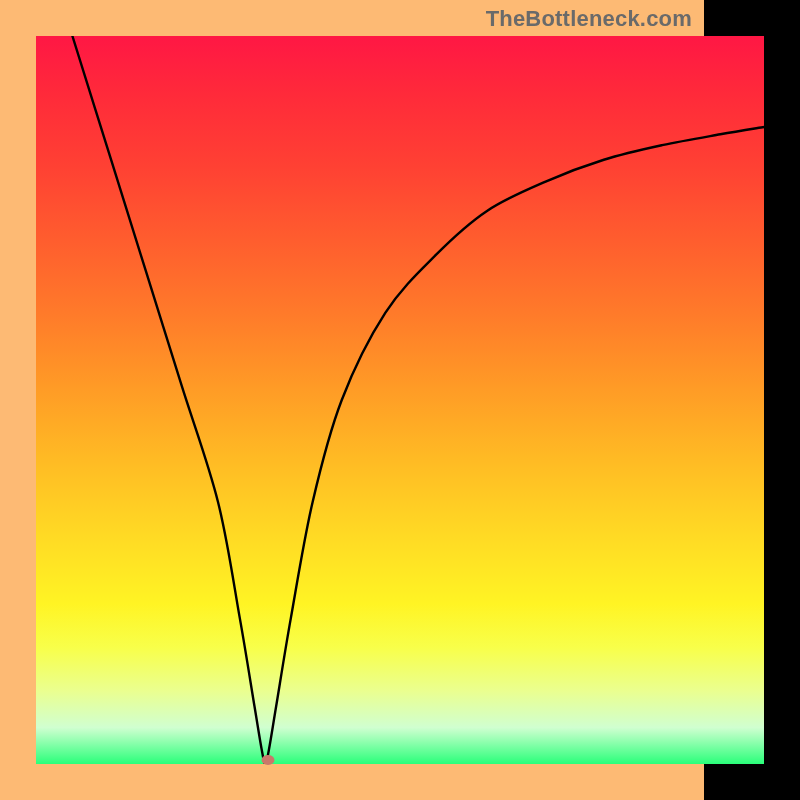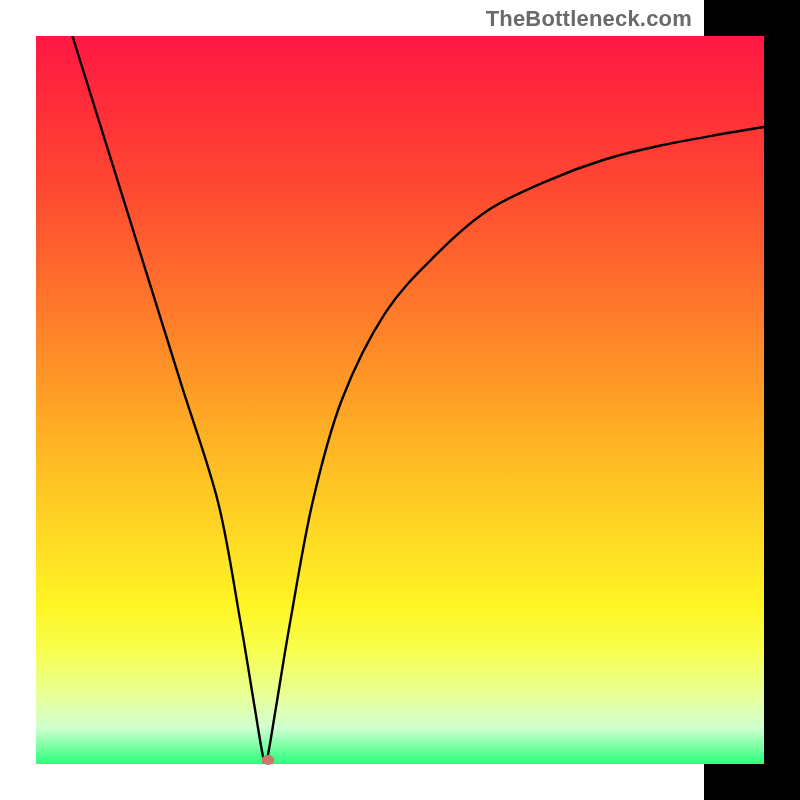--- a/index.html
+++ b/index.html
@@ -1,21 +1,21 @@
 <!DOCTYPE html>
 <html><head>
 <meta charset="utf-8">
 <style>
   * { margin: 0; padding: 0; box-sizing: border-box; }
   html, body { width: 800px; height: 800px; overflow: hidden; background: #000; }
   .frame {
     position: relative;
     width: 704px;
     height: 800px;
-    background: #ffffff;
+    background: #fdba74;
   }
   .plot-area {
     position: absolute;
     left: 36px;
     top: 36px;
     width: 728px;
     height: 728px;
     background: linear-gradient(to bottom,
       #ff1744 0%,
       #ff2a3a 8%,

